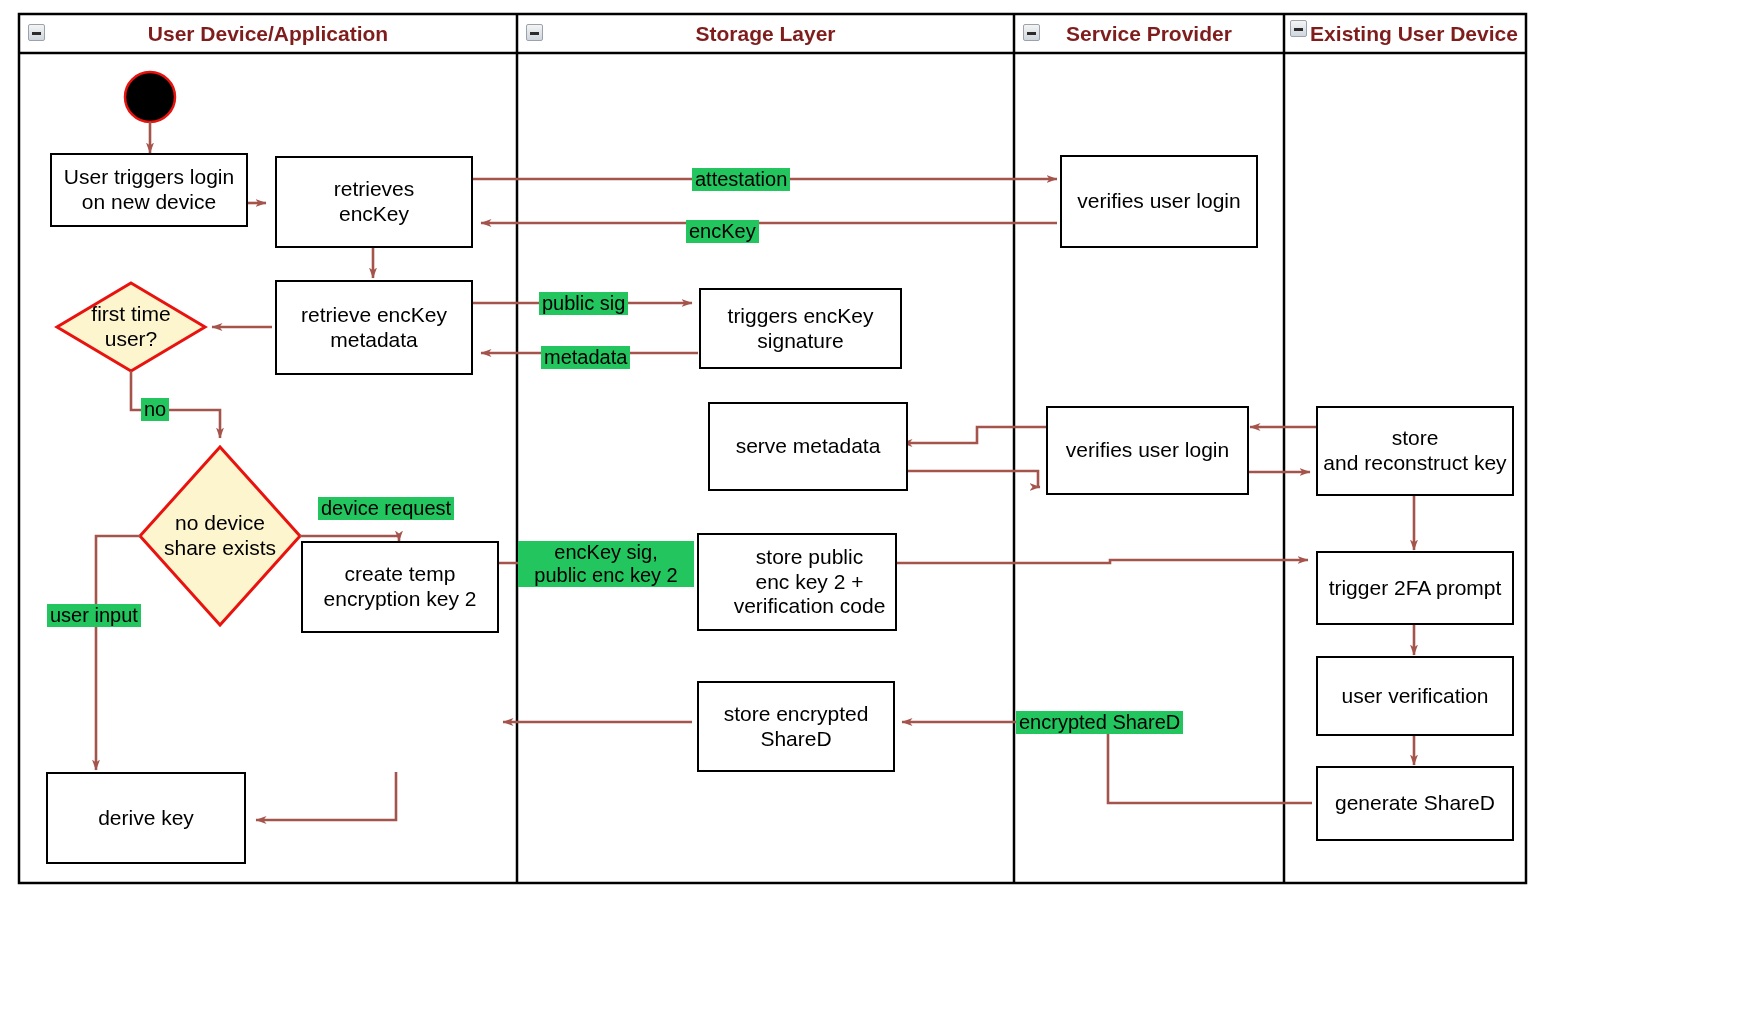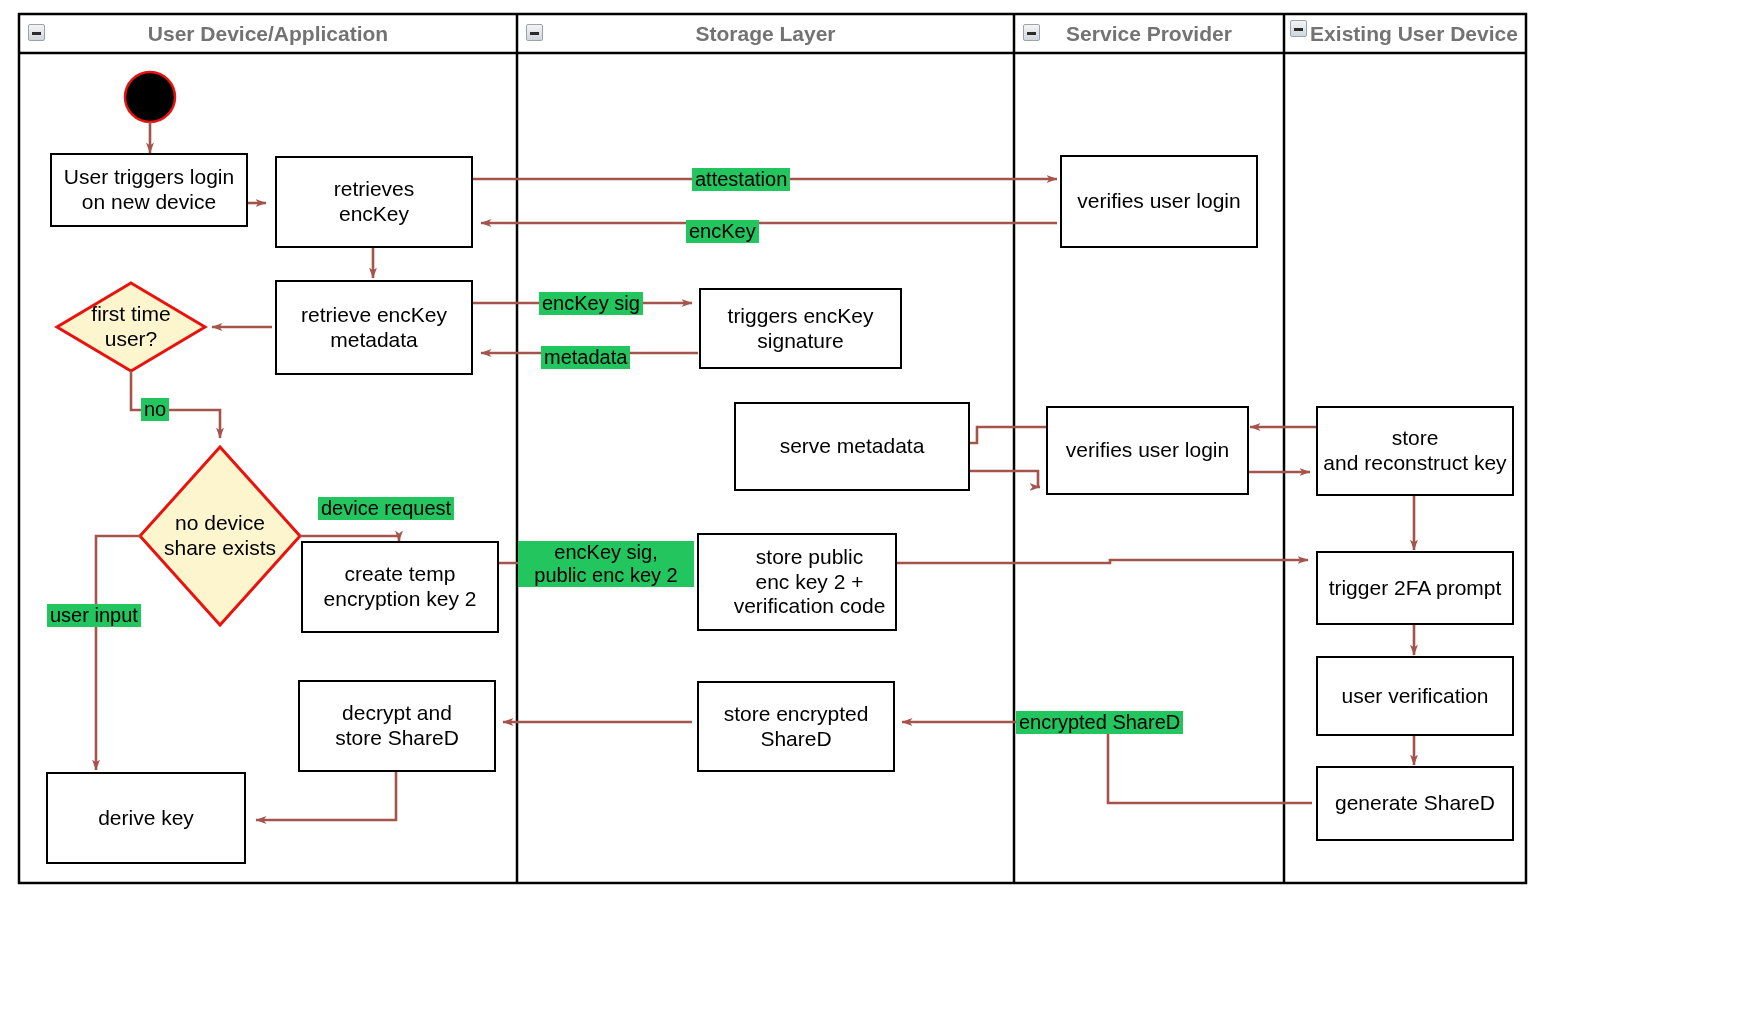--- a/index.html
+++ b/index.html
@@ -1,21 +1,21 @@
 <!DOCTYPE html>
 <html><head>
 <meta charset="utf-8">
 <style>
   html,body{margin:0;padding:0;background:#fff;}
   body{width:1756px;height:1026px;font-family:"Liberation Sans",sans-serif;overflow:hidden;}
   #stage{position:relative;width:1756px;height:1026px;}
   #svg{position:absolute;left:0;top:0;width:1756px;height:1026px;}
 
   .lane-title{
-    position:absolute;font-weight:bold;font-size:21px;color:#737373;
+    position:absolute;font-weight:bold;font-size:21px;color:#7f1d1d;
     text-align:center;display:flex;align-items:center;justify-content:center;
     height:39px;white-space:nowrap;
   }
   .collapse-icon{
     position:absolute;width:17px;height:17px;
     background:linear-gradient(#f4f4f4,#cfd6dd);
     border:1px solid #9aa3ad;border-radius:2px;
     box-sizing:border-box;
   }
   .collapse-icon::after{
@@ -129,27 +129,25 @@
   <div class="lane-title" style="left:1303px;top:14px;width:222px;">Existing User Device</div>
 
   <div class="node" style="left:50px;top:153px;width:198px;height:74px;">User triggers login
 on new device</div>
   <div class="node" style="left:275px;top:156px;width:198px;height:92px;">retrieves
 encKey</div>
   <div class="node" style="left:275px;top:280px;width:198px;height:95px;">retrieve encKey
 metadata</div>
   <div class="node" style="left:301px;top:541px;width:198px;height:92px;">create temp
 encryption key 2</div>
-  <div class="node" style="left:298px;top:680px;width:198px;height:92px;">decrypt and
-store ShareD</div>
   <div class="node" style="left:46px;top:772px;width:200px;height:92px;">derive key</div>
 
   <div class="node" style="left:699px;top:288px;width:203px;height:81px;">triggers encKey
 signature</div>
-  <div class="node" style="left:734px;top:402px;width:236px;height:89px;">serve metadata</div>
+  <div class="node" style="left:708px;top:402px;width:200px;height:89px;">serve metadata</div>
   <div class="node" style="left:697px;top:533px;width:200px;height:98px;padding-left:29px;">store public
 enc key 2 +
 verification code</div>
   <div class="node" style="left:697px;top:681px;width:198px;height:91px;">store encrypted
 ShareD</div>
 
   <div class="node" style="left:1060px;top:155px;width:198px;height:93px;">verifies user login</div>
   <div class="node" style="left:1046px;top:406px;width:203px;height:89px;">verifies user login</div>
 
   <div class="node" style="left:1316px;top:406px;width:198px;height:90px;">store
@@ -162,21 +160,21 @@
     <div class="diamond-label">first time
 user?</div>
   </div>
   <div class="diamond-wrap" style="left:140px;top:447px;width:160px;height:178px;">
     <div class="diamond-label">no device
 share exists</div>
   </div>
 
   <div class="edge-label" style="left:692px;top:168px;">attestation</div>
   <div class="edge-label" style="left:686px;top:220px;">encKey</div>
-  <div class="edge-label" style="left:539px;top:292px;">encKey sig</div>
+  <div class="edge-label" style="left:539px;top:292px;">public sig</div>
   <div class="edge-label" style="left:541px;top:346px;">metadata</div>
   <div class="edge-label" style="left:141px;top:398px;">no</div>
   <div class="edge-label" style="left:318px;top:497px;">device request</div>
   <div class="edge-label" style="left:518px;top:541px;width:170px;">encKey sig,
 public enc key 2</div>
   <div class="edge-label" style="left:47px;top:604px;">user input</div>
   <div class="edge-label" style="left:1016px;top:711px;">encrypted ShareD</div>
 
 </div>
 

